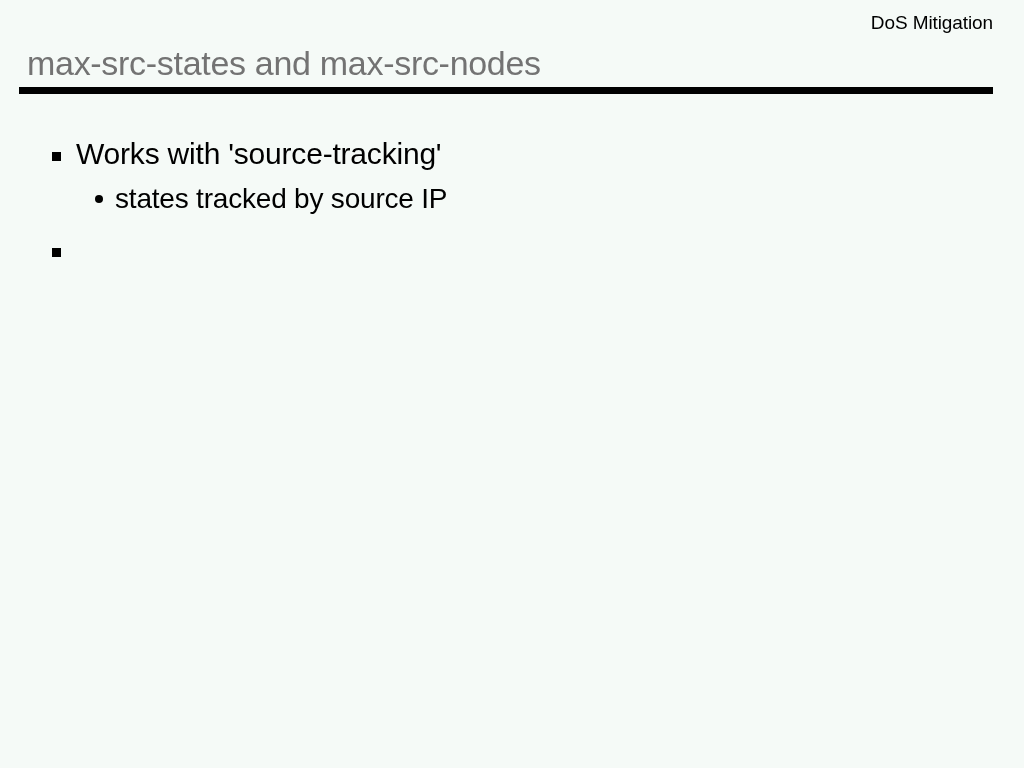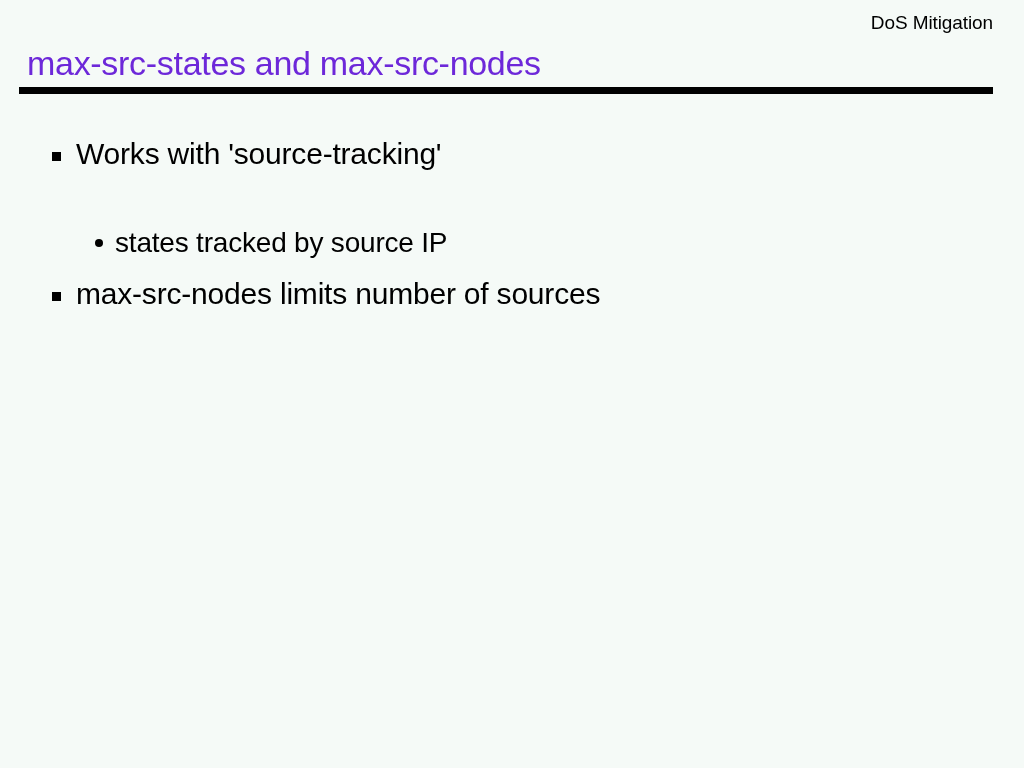--- a/index.html
+++ b/index.html
@@ -32,21 +32,21 @@
     color: #000000;
     white-space: nowrap;
     letter-spacing: -0.1px;
   }
   .slide-title {
     position: absolute;
     left: 27px;
     top: 43px;
     font-size: 34px;
     line-height: 40px;
-    color: #6d28d9;
+    color: #737373;
     white-space: nowrap;
     letter-spacing: -0.3px;
   }
   .title-rule {
     position: absolute;
     left: 19px;
     top: 87px;
     width: 974px;
     height: 7px;
     background: #000000;
@@ -61,21 +61,20 @@
     position: relative;
     display: block;
     height: 48px;
   }
   .bullet-row.level-1 {
     padding-left: 36px;
   }
   .bullet-row.level-2 {
     padding-left: 112px;
     height: 48px;
-    margin-top: 44px;
   }
   .marker {
     position: absolute;
     display: block;
   }
   .marker-square {
     left: 52px;
     top: 19px;
     width: 9px;
     height: 9px;
@@ -128,18 +127,17 @@
     </div>
 
     <div class="bullet-row level-2">
       <span class="marker marker-dot"></span>
       <span class="bullet-text">states tracked by source IP</span>
     </div>
 
 
     <div class="bullet-row level-1">
       <span class="marker marker-square"></span>
-      <span class="bullet-text">max-src-nodes limits number of sources</span>
     </div>
 
   </div>
 
 </div>
 
 </body></html>

